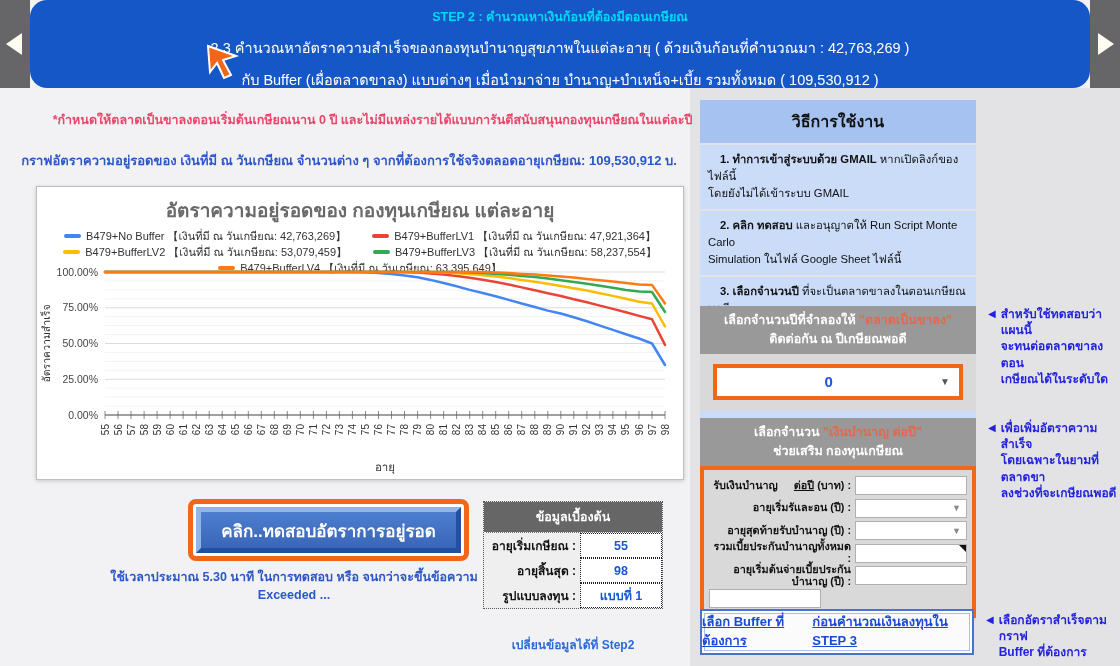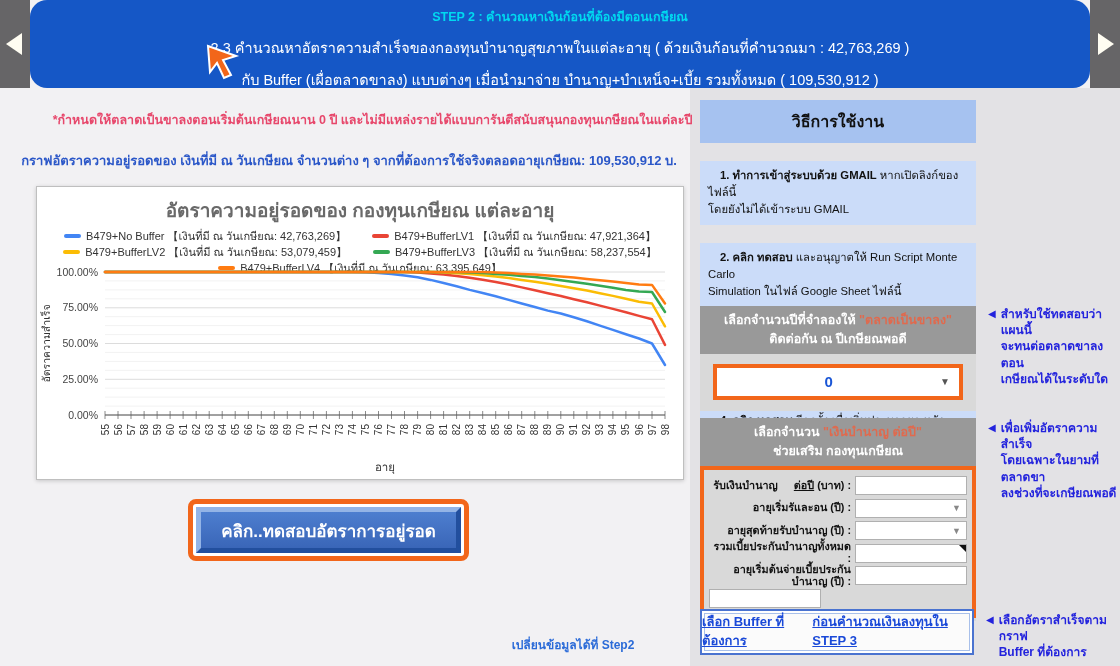--- a/index.html
+++ b/index.html
@@ -40,21 +40,21 @@
   .info-panel { position:absolute; left:484px; top:502px; width:178px; background:#efefef; outline:1px dotted #555; }
   .info-head { background:#666; color:#fff; font-size:12.5px; font-weight:bold; text-align:center; padding:5px 0; border-bottom:1px dotted #fff; }
   .info-row { display:flex; height:25px; align-items:stretch; }
   .info-label { width:96px; display:flex; align-items:center; justify-content:flex-end; font-size:12px; font-weight:bold; color:#111; padding-right:4px; }
   .info-value { flex:1; background:#fff; border:1px dotted #222; display:flex; align-items:center; justify-content:center; color:#1a56d6; font-size:12.5px; font-weight:bold; }
   .info-link { position:absolute; left:484px; top:635px; width:178px; text-align:center; color:#2b6bd8; font-size:12px; font-weight:bold; }
 
   
   .howto { position:absolute; left:700px; top:100px; width:276px; }
   .howto-head { background:#a6c2f0; text-align:center; font-size:16px; font-weight:bold; color:#111; padding:9px 0; }
-  .howto-step { background:#cbdcf9; margin-top:18px; padding:6px 8px 7px 8px; font-size:11.3px; color:#111; line-height:1.5; text-indent:12px; white-space:pre-line; }
+  .howto-step { background:#cbdcf9; margin-top:2px; padding:6px 8px 7px 8px; font-size:11.3px; color:#111; line-height:1.5; text-indent:12px; white-space:pre-line; }
   .howto-step b { font-weight:bold; }
 
   .sec { position:absolute; left:700px; width:276px; background:#d9d9d9; }
   .sec-head { background:#999; color:#fff; text-align:center; font-size:12.5px; font-weight:bold; padding:5px 4px; line-height:1.5; }
   .sec-head .red { color:#e06a4e; }
   .downturn { top:306px; padding-bottom:11px; }
   .dd-box { margin:10px 13px 0 13px; background:#fff; border:4px solid #f2661a; height:36px; display:flex; align-items:center; }
   .dd-value { flex:1; text-align:center; color:#1a56d6; font-size:15px; font-weight:bold; }
   .dd-caret { color:#555; font-size:10px; margin-right:9px; }
 
@@ -247,21 +247,38 @@
         <text x="13" y="76.5" text-anchor="middle" font-size="10.5" fill="#333" transform="rotate(-90 13 76.5)">อัตราความสำเร็จ</text>
       </svg>
   </div>
 
   <div class="test-btn-wrap">
     <div class="test-btn">คลิก..ทดสอบอัตราการอยู่รอด</div>
   </div>
   <svg class="cursor-arrow" width="36" height="36" viewBox="0 0 36 36">
     <polygon points="2,2 30,12 17,16 25,31 18,34 11,19 4,28" fill="#f2661a" stroke="#fff" stroke-width="2"></polygon>
   </svg>
-
+  <div class="test-note prewrap">ใช้เวลาประมาณ 5.30 นาที ในการทดสอบ หรือ จนกว่าจะขึ้นข้อความ
+Exceeded ...</div>
+
+  <div class="info-panel">
+    <div class="info-head">ข้อมูลเบื้องต้น</div>
+    <div class="info-row">
+      <div class="info-label">อายุเริ่มเกษียณ :</div>
+      <div class="info-value">55</div>
+    </div>
+    <div class="info-row">
+      <div class="info-label">อายุสิ้นสุด :</div>
+      <div class="info-value">98</div>
+    </div>
+    <div class="info-row">
+      <div class="info-label">รูปแบบลงทุน :</div>
+      <div class="info-value">แบบที่ 1</div>
+    </div>
+  </div>
   <div class="info-link">เปลี่ยนข้อมูลได้ที่ Step2</div>
 
   <div class="howto">
     <div class="howto-head">วิธีการใช้งาน</div>
     <div class="howto-step"><b>1. ทำการเข้าสู่ระบบด้วย GMAIL</b><span> หากเปิดลิงก์ของไฟล์นี้
 โดยยังไม่ได้เข้าระบบ GMAIL</span></div>
     <div class="howto-step"><b>2. คลิก ทดสอบ</b><span> และอนุญาตให้ Run Script Monte Carlo
 Simulation ในไฟล์ Google Sheet ไฟล์นี้</span></div>
     <div class="howto-step"><b>3. เลือกจำนวนปี</b><span> ที่จะเป็นตลาดขาลงในตอนเกษียณพอดี
 (WORST-CASE)</span></div>

